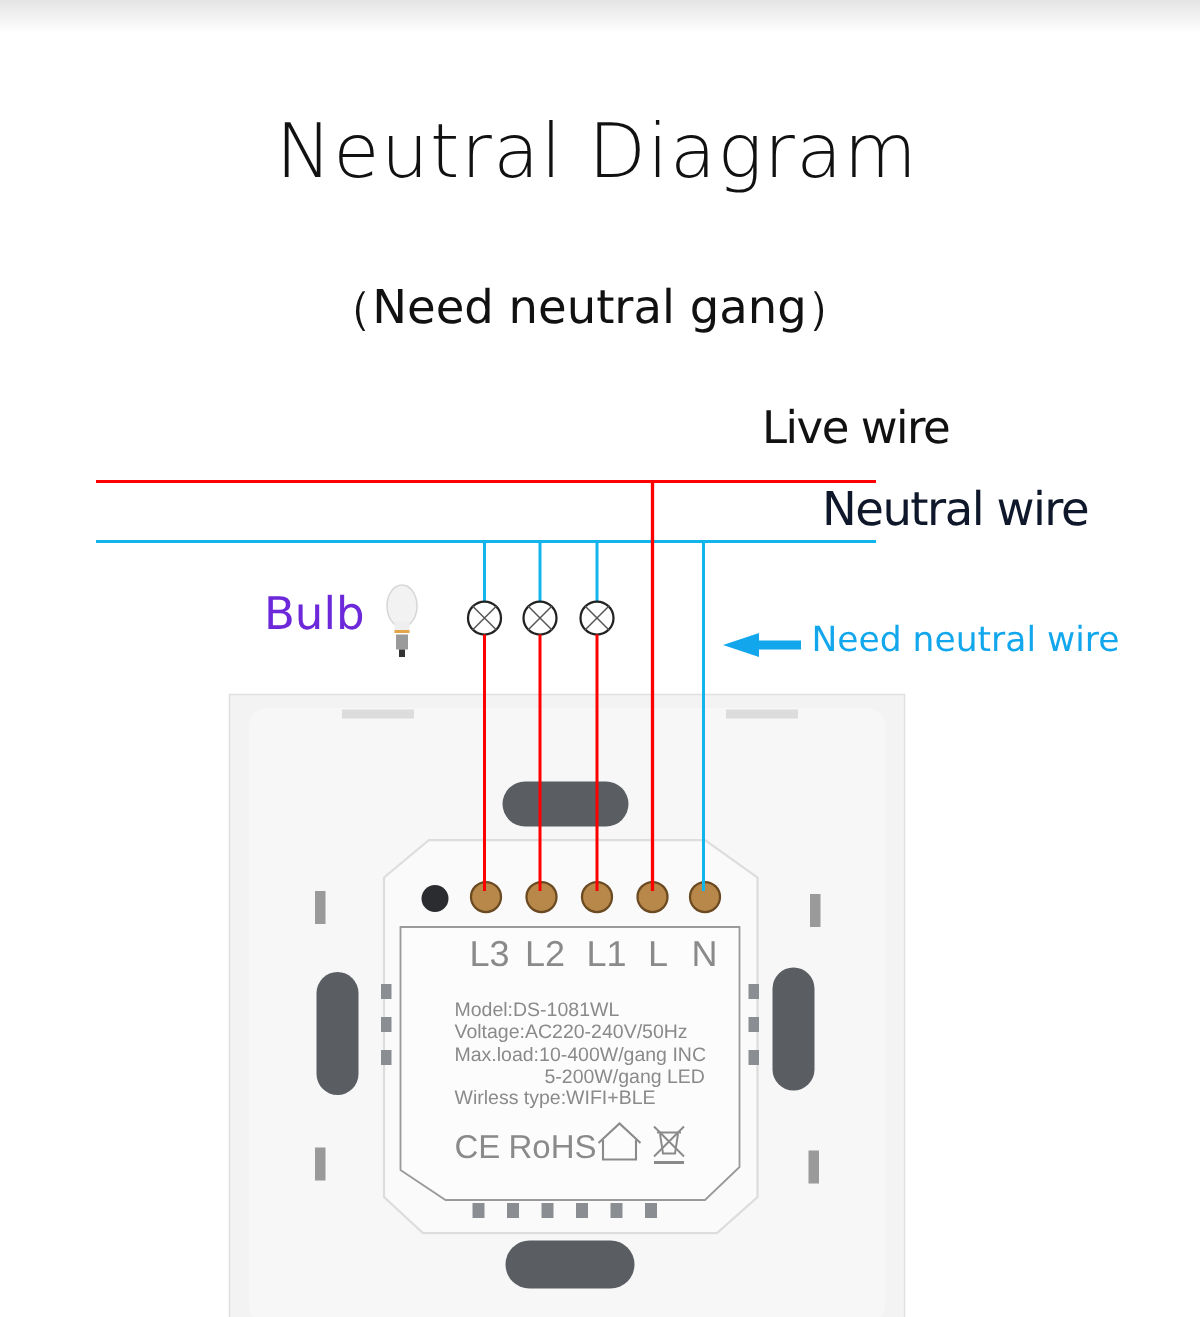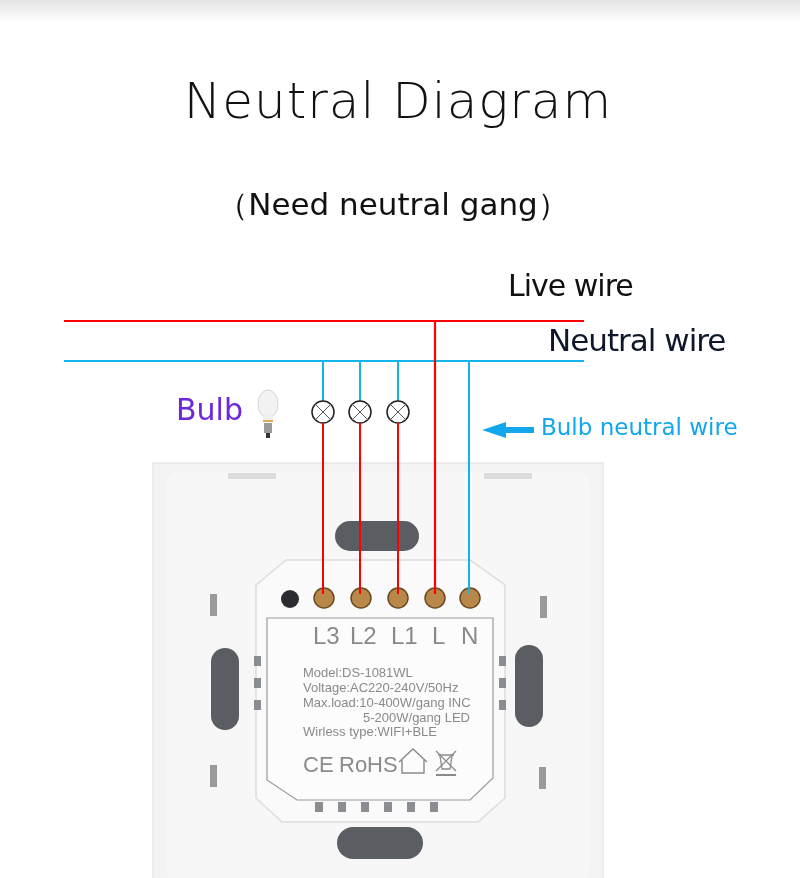--- a/index.html
+++ b/index.html
@@ -130,13 +130,13 @@
     <rect x="263" y="414" width="10" height="8" fill="#efefef"></rect>
     <rect x="263" y="420" width="10" height="2" fill="#e3a64a"></rect>
     <rect x="264" y="423" width="8" height="10" fill="#9a9a9a"></rect>
     <rect x="266" y="433" width="4" height="5" fill="#333"></rect>
   </g>
 </svg>
 
 <div class="lbl live-label">Live wire</div>
 <div class="lbl neutral-label">Neutral wire</div>
 <div class="lbl bulb-label">Bulb</div>
-<div class="lbl need-label">Bulb neutral wire</div>
+<div class="lbl need-label">Need neutral wire</div>
 
 </body></html>

